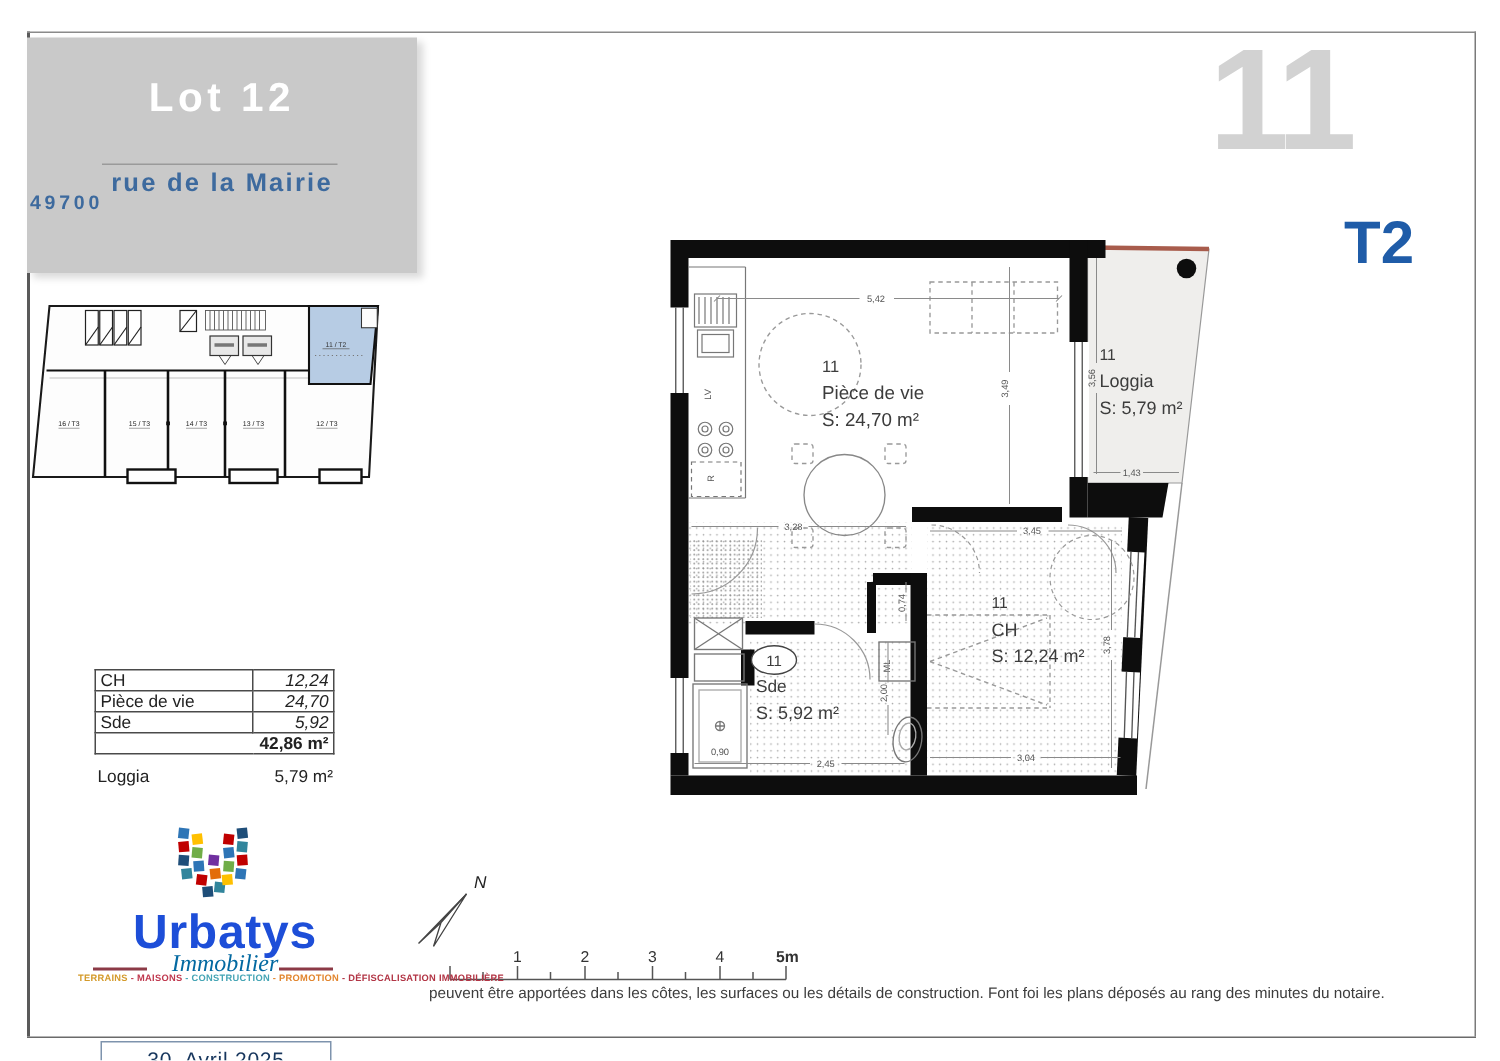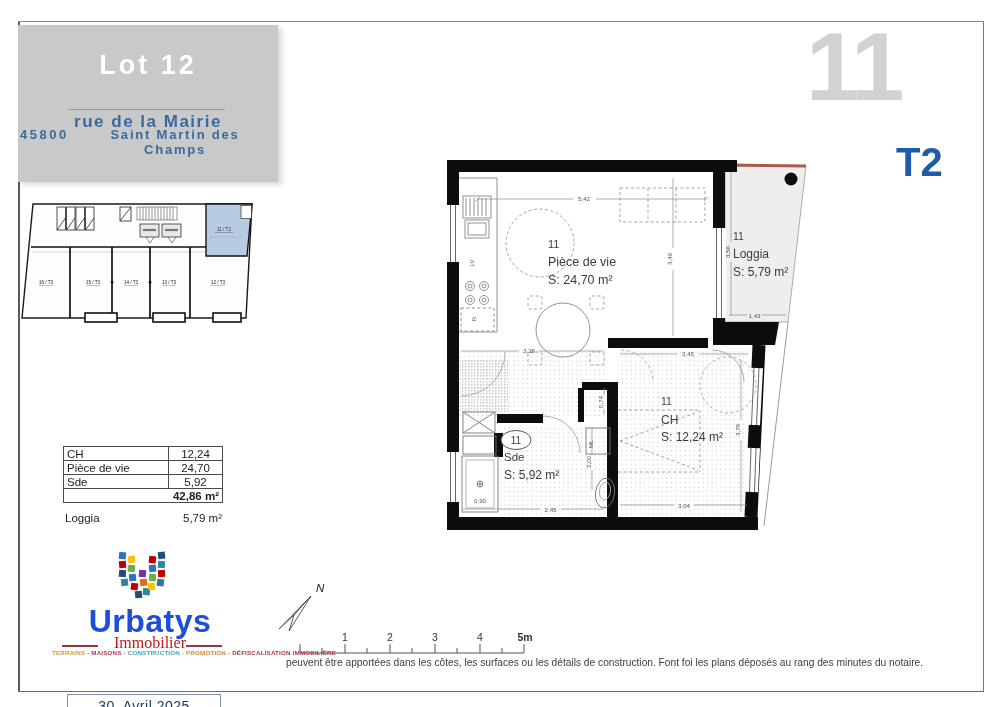--- a/index.html
+++ b/index.html
@@ -19,29 +19,29 @@
           font-size:17px;font-weight:bold;letter-spacing:1.5px;}
   .postal{left:20px;top:127px;color:#3d6a9e;font-size:13px;font-weight:bold;letter-spacing:2.5px;}
   .city{left:80px;top:127px;width:190px;text-align:center;color:#3d6a9e;
         font-size:13px;font-weight:bold;letter-spacing:1.8px;}
   .big-num{left:806px;top:14px;font-size:96px;font-weight:bold;color:#d2d2d2;
            letter-spacing:-3px;line-height:1.1;}
   .unit-type{left:896px;top:100px;font-size:40px;font-weight:bold;color:#1f5ca8;margin-top:40px;}
   
   .surface-table{left:63px;top:446px;width:160px;border-collapse:collapse;font-size:11.5px;color:#222;}
   .surface-table td{border:1.6px solid #4a4a4a;padding:0 3px;height:13px;}
-  .surface-table td.val{text-align:center;}
+  .surface-table td.val{text-align:right;font-style:italic;}
   .surface-table td.total{font-weight:bold;text-align:right;}
   .loggia-row{left:65px;top:512px;width:157px;font-size:11.5px;color:#222;}
   .loggia-row span.v{float:right;margin-left:44px;}
   
   .brand{left:50px;top:603px;width:200px;text-align:center;font-size:32px;
          font-weight:bold;color:#1d4ed8;letter-spacing:0.5px;}
   .division{left:50px;top:634px;width:200px;text-align:center;font-size:16px;
-            color:#b91c1c;font-family:"Liberation Serif",serif;}
+            font-style:italic;color:#0369a1;font-family:"Liberation Serif",serif;}
   .div-line{top:645px;width:36px;height:1.6px;background:#8c3a46;}
   .tagline{left:52px;top:649px;width:200px;text-align:center;font-size:6.2px;
            font-weight:bold;letter-spacing:0.2px;white-space:nowrap;}
   .datebox{left:67px;top:694px;width:152px;height:23px;border:1.3px solid #7e93ad;
            text-align:center;line-height:23px;font-size:14px;color:#17365d;letter-spacing:0.5px;}
   
   .disclaimer{left:286px;top:656px;width:690px;font-size:10.2px;color:#3d3d3d;line-height:13.6px;}
   svg text{font-family:"Liberation Sans",sans-serif;}
   .roomtxt{fill:#3c3c3c;}
   .dimtxt{fill:#555;font-size:6.2px;}
@@ -53,22 +53,21 @@
 
   <div class="abs frame-v" style="left:18px;top:21px;height:670px;"></div>
   <div class="abs frame-v" style="left:983px;top:21px;height:670px;width:1px;background:#7a7a7a;"></div>
   <div class="abs frame-h" style="left:18px;top:21px;width:966px;height:1px;background:#8a8a8a;"></div>
   <div class="abs frame-h" style="left:18px;top:691px;width:966px;"></div>
 
   <div class="abs graybox"></div>
   <div class="abs lot-title">Lot 12</div>
   <div class="abs hdr-divider"></div>
   <div class="abs street">rue de la Mairie</div>
-  <div class="abs postal">45800</div>
-  <div class="abs city">Saint Martin des Champs</div>
+  <div class="abs postal">49700</div>
 
   <div class="abs big-num">11</div>
   <div class="abs unit-type">T2</div>
 
   <svg class="abs" style="left:15px;top:192px;" width="265" height="135" viewBox="15 192 265 135">
     <polygon points="33,204 252,204 246,318 22,318" fill="#fdfdfd" stroke="#1a1a1a" stroke-width="1.4"></polygon>
     <line x1="31" y1="247" x2="247" y2="247" stroke="#111" stroke-width="1.3"></line>
     <line x1="33" y1="252" x2="246" y2="252" stroke="#999" stroke-width="0.4"></line>
 
     <g stroke="#222" stroke-width="0.8" fill="#fff">

